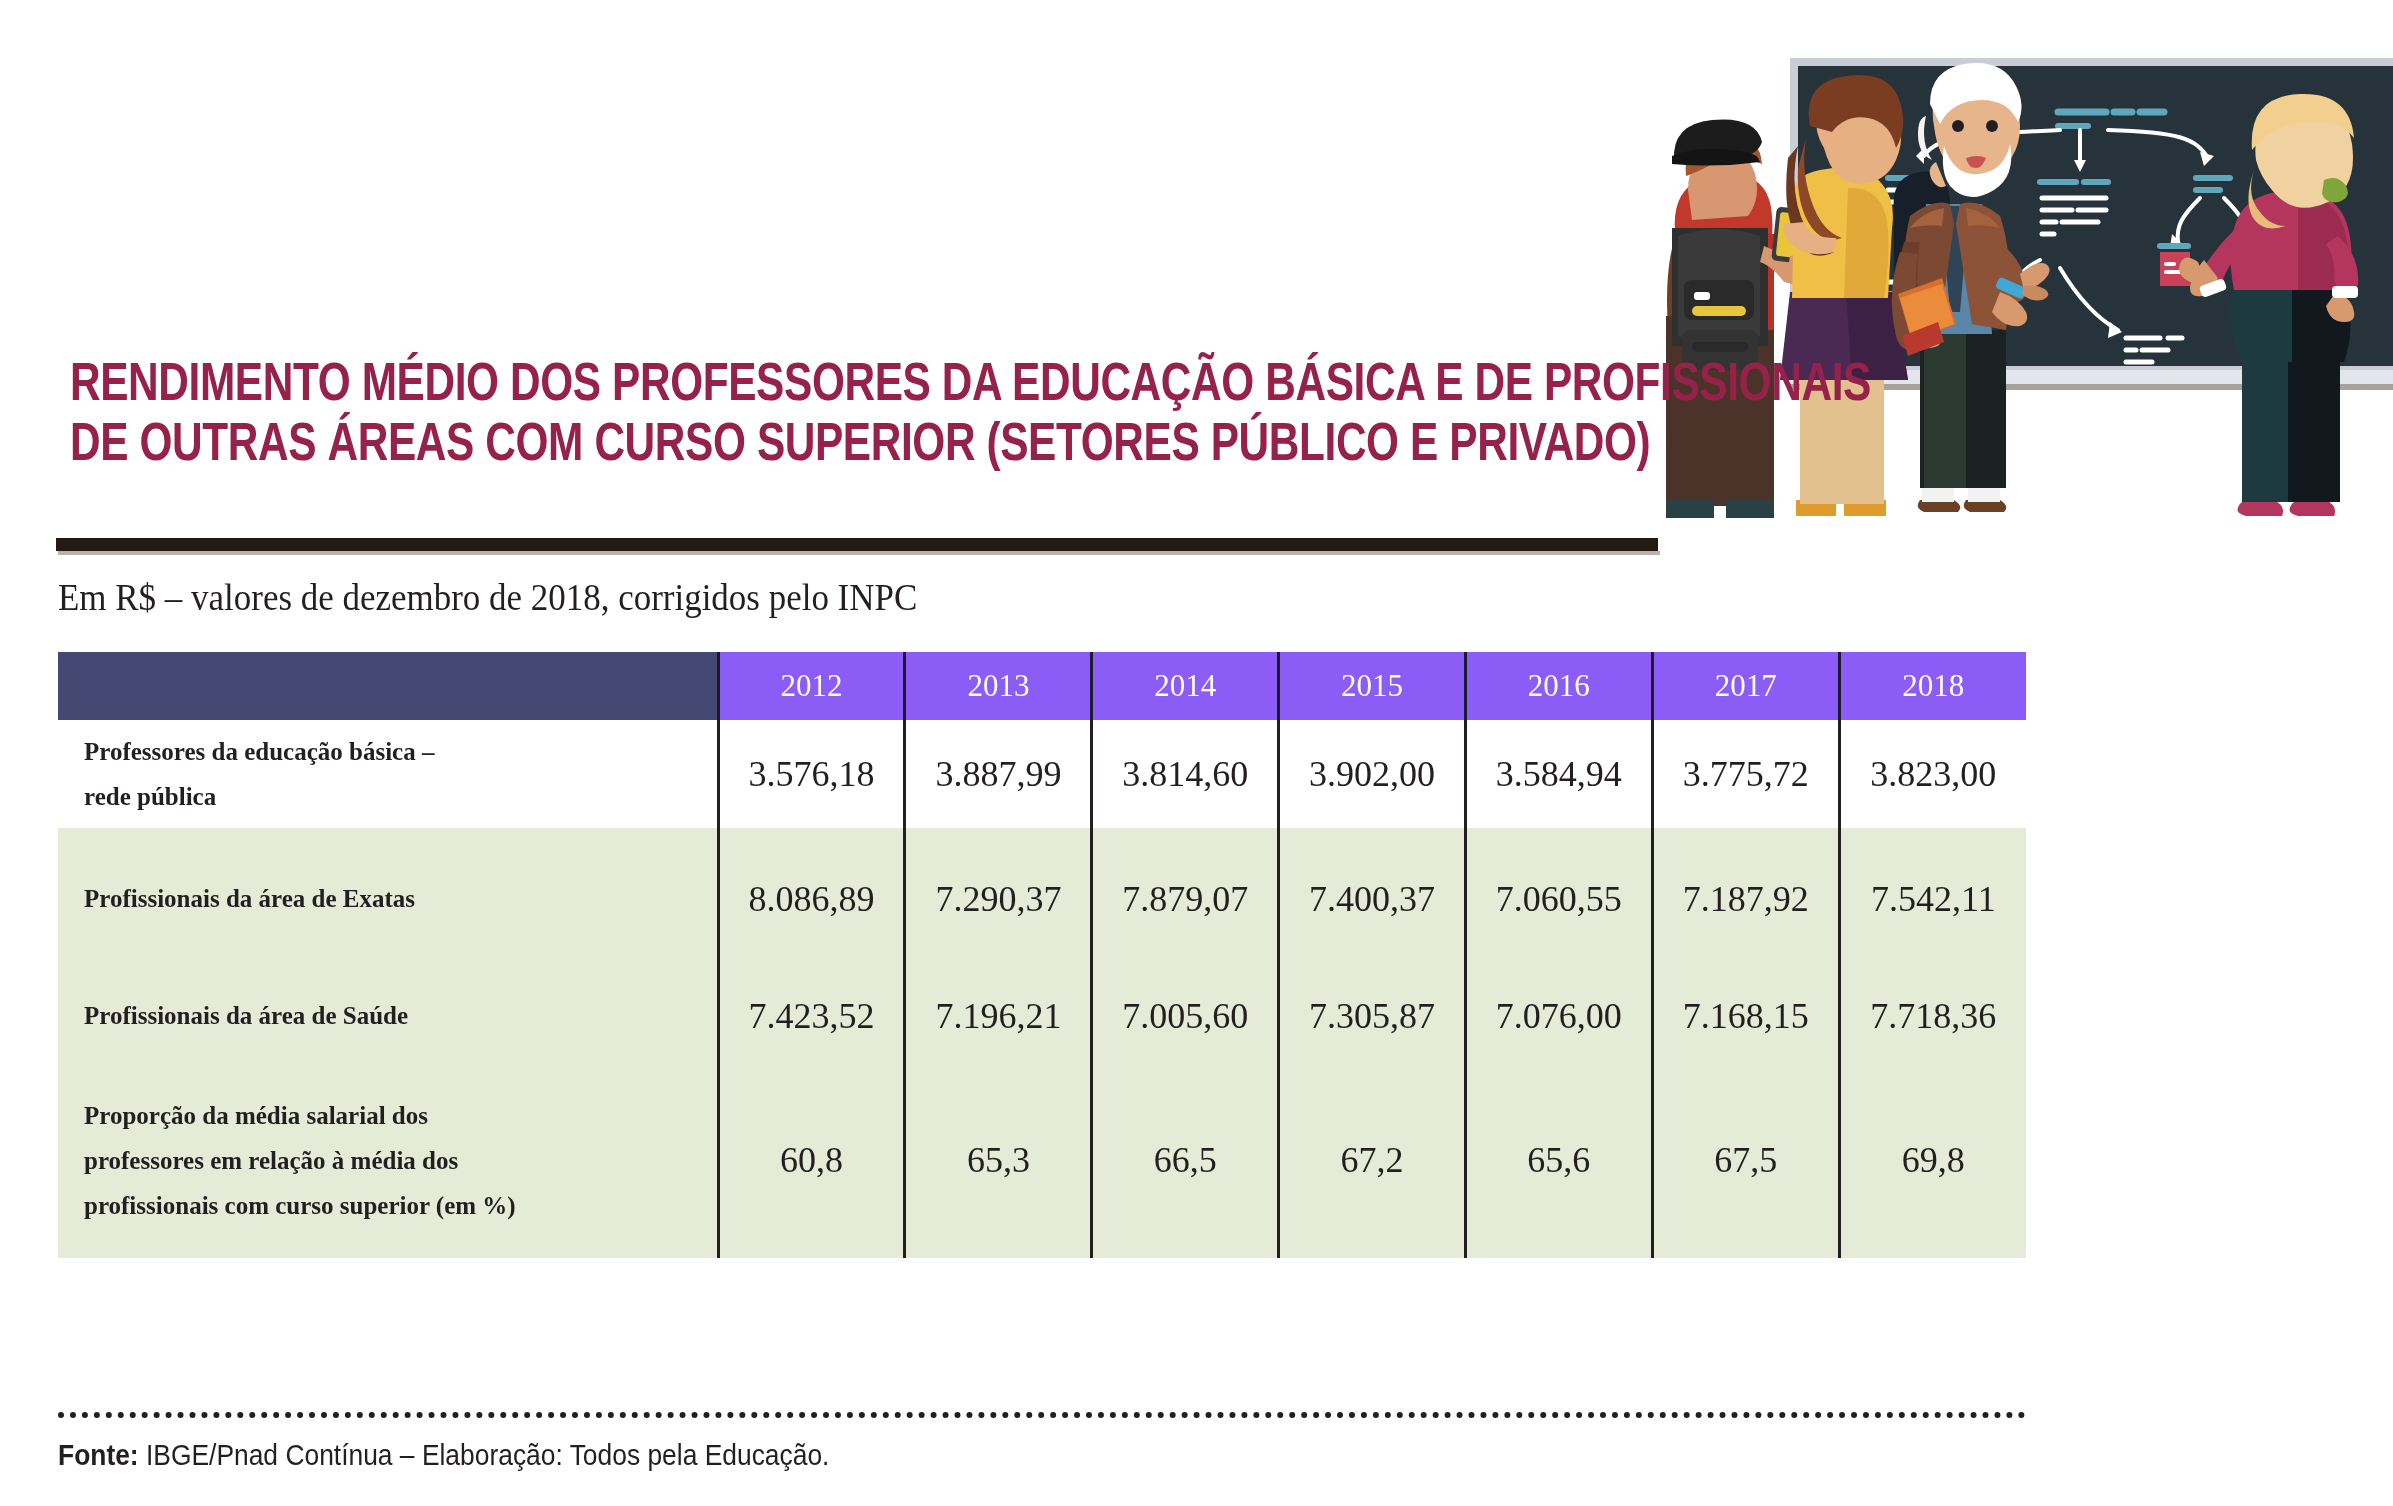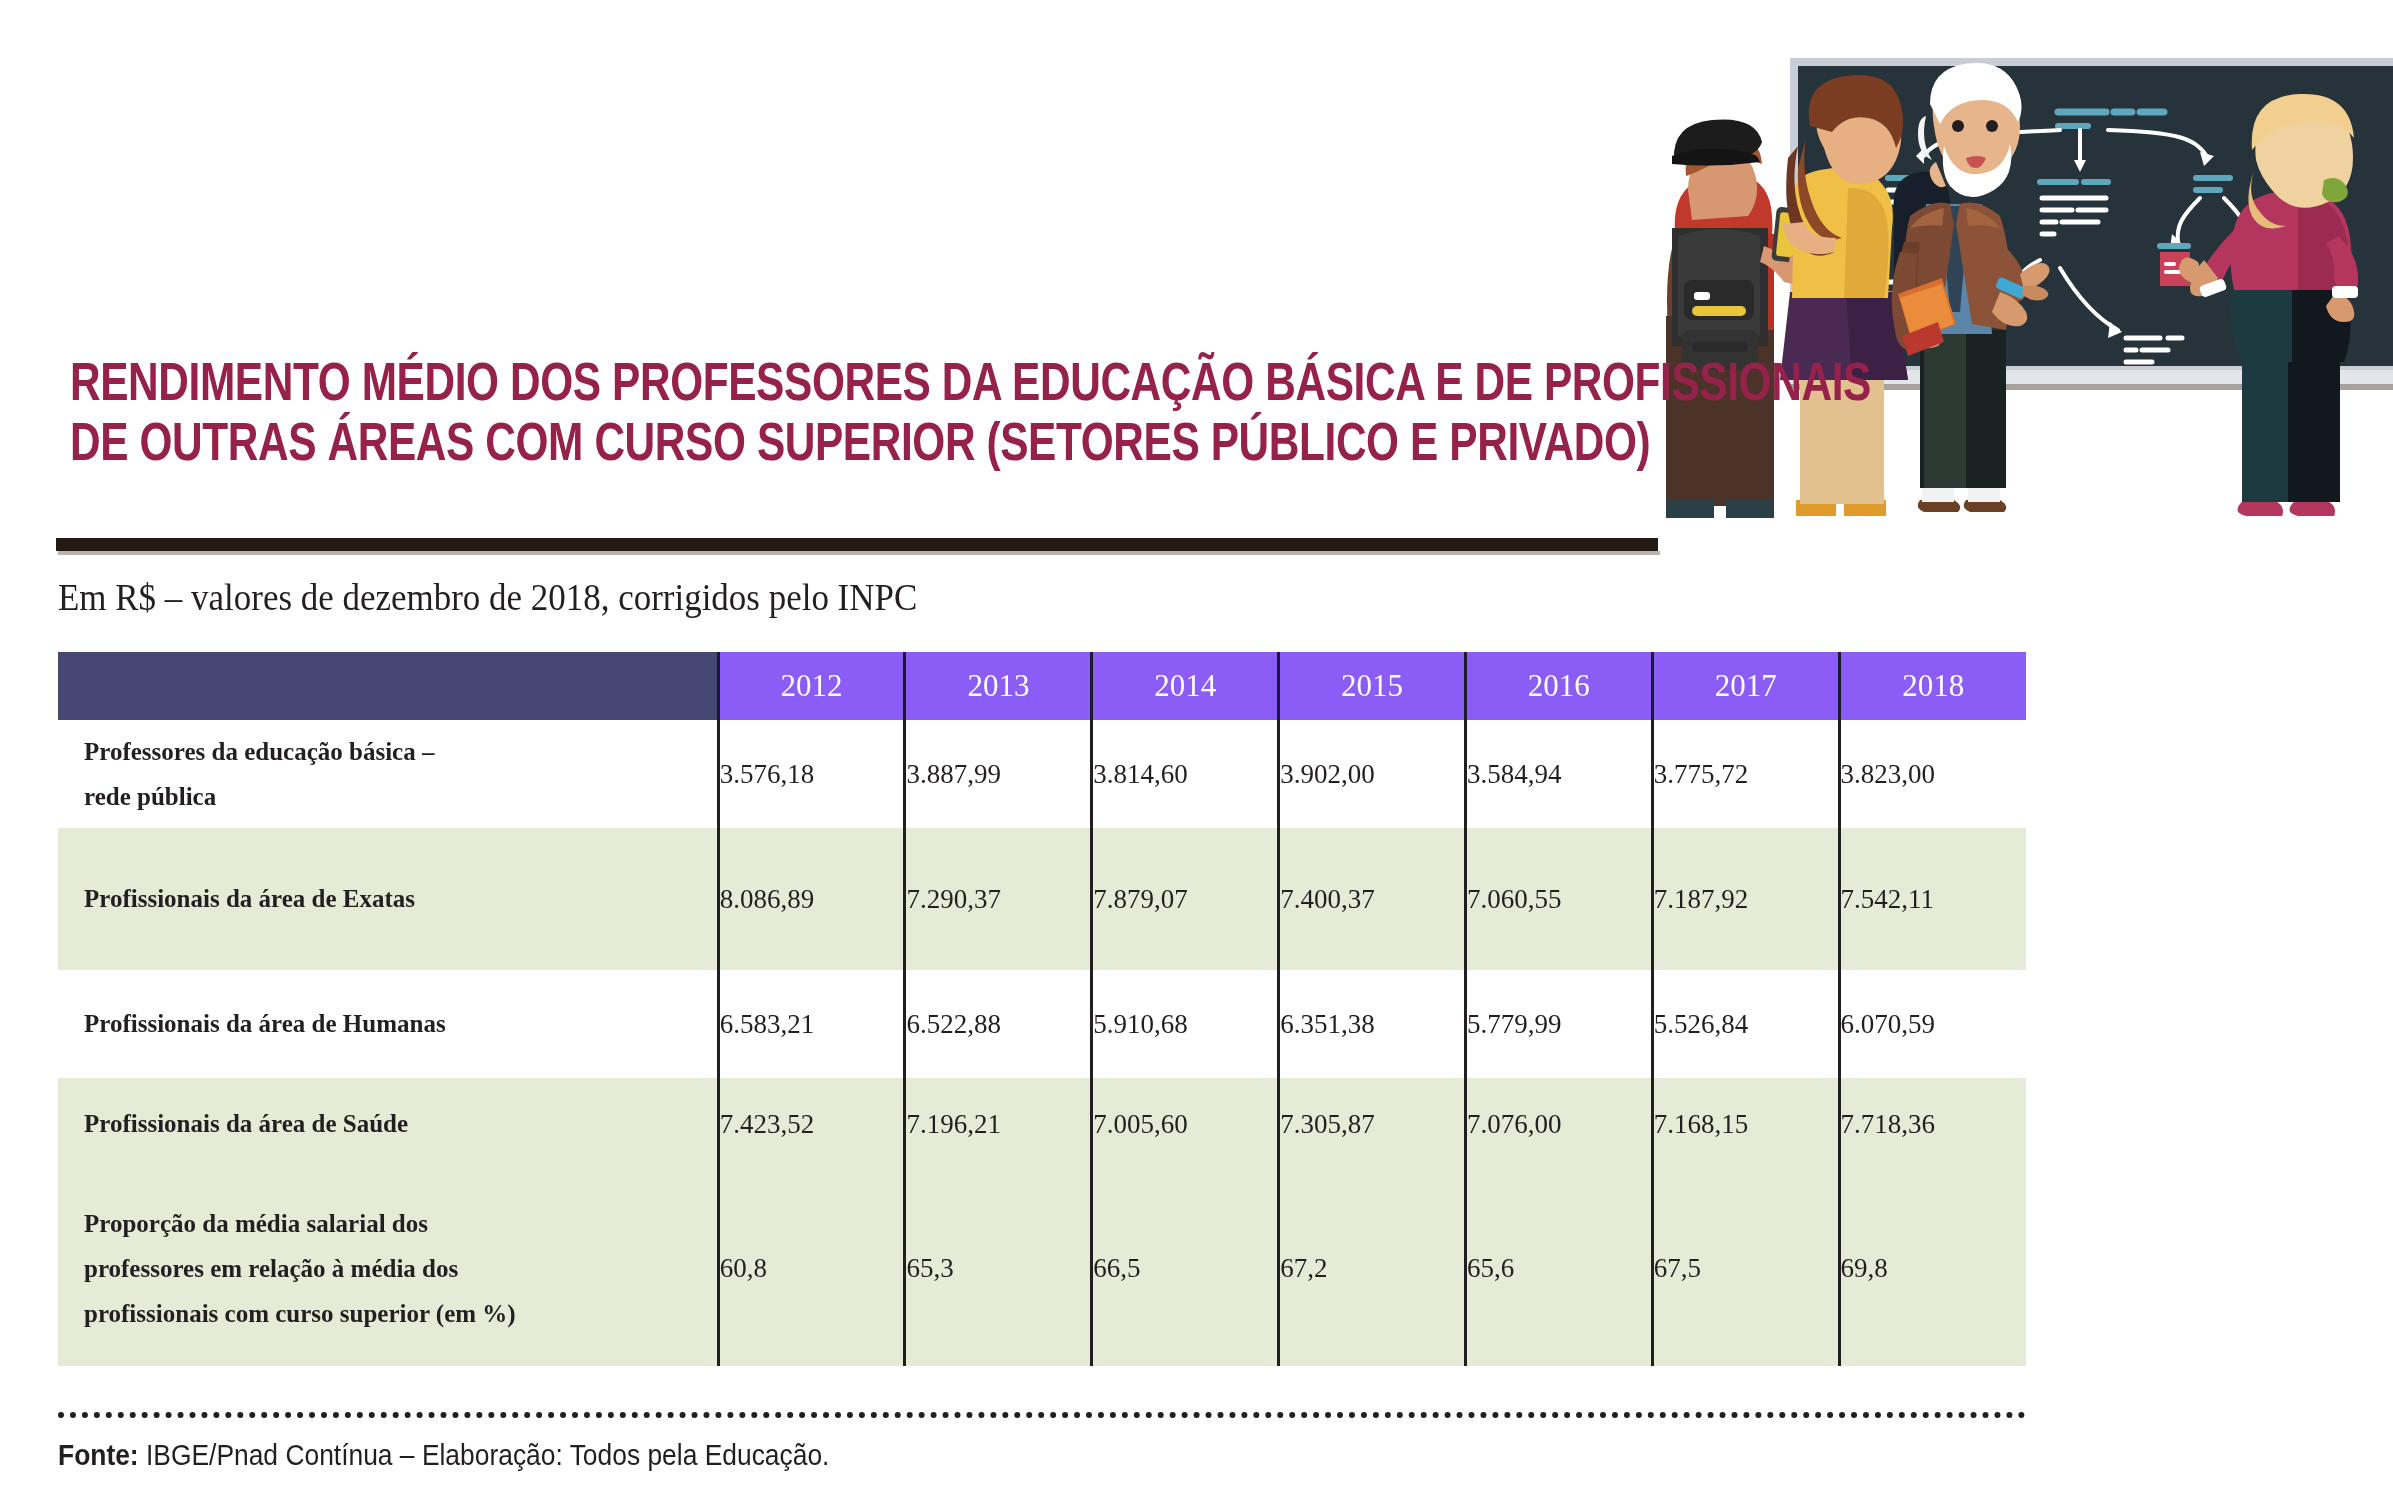--- a/index.html
+++ b/index.html
@@ -118,22 +118,22 @@
   tbody td.rowlabel {
     font-weight: bold;
     font-size: 25px;
     text-align: left;
     padding-left: 26px;
     padding-right: 10px;
     line-height: 40px;
     transform: none;
   }
   tbody td.val {
-    text-align: left;
-    font-size: 27px;
+    text-align: center;
+    font-size: 36px;
   }
   
   thead th.yr, tbody td.val {
     border-left: 3px solid #231f20;
   }
   thead th.yr { border-left-color: #1b1b2d; }
 
   tr.green td { background: #e5ebd7; }
   tr.white td { background: #ffffff; }
 
@@ -391,30 +391,20 @@
         <td class="rowlabel">Profissionais da área de Exatas</td>
         <td class="val">8.086,89</td>
         <td class="val">7.290,37</td>
         <td class="val">7.879,07</td>
         <td class="val">7.400,37</td>
         <td class="val">7.060,55</td>
         <td class="val">7.187,92</td>
         <td class="val">7.542,11</td>
       </tr>
 
-      <tr class="white r3">
-        <td class="rowlabel">Profissionais da área de Humanas</td>
-        <td class="val">6.583,21</td>
-        <td class="val">6.522,88</td>
-        <td class="val">5.910,68</td>
-        <td class="val">6.351,38</td>
-        <td class="val">5.779,99</td>
-        <td class="val">5.526,84</td>
-        <td class="val">6.070,59</td>
-      </tr>
 
       <tr class="green r4">
         <td class="rowlabel">Profissionais da área de Saúde</td>
         <td class="val">7.423,52</td>
         <td class="val">7.196,21</td>
         <td class="val">7.005,60</td>
         <td class="val">7.305,87</td>
         <td class="val">7.076,00</td>
         <td class="val">7.168,15</td>
         <td class="val">7.718,36</td>

